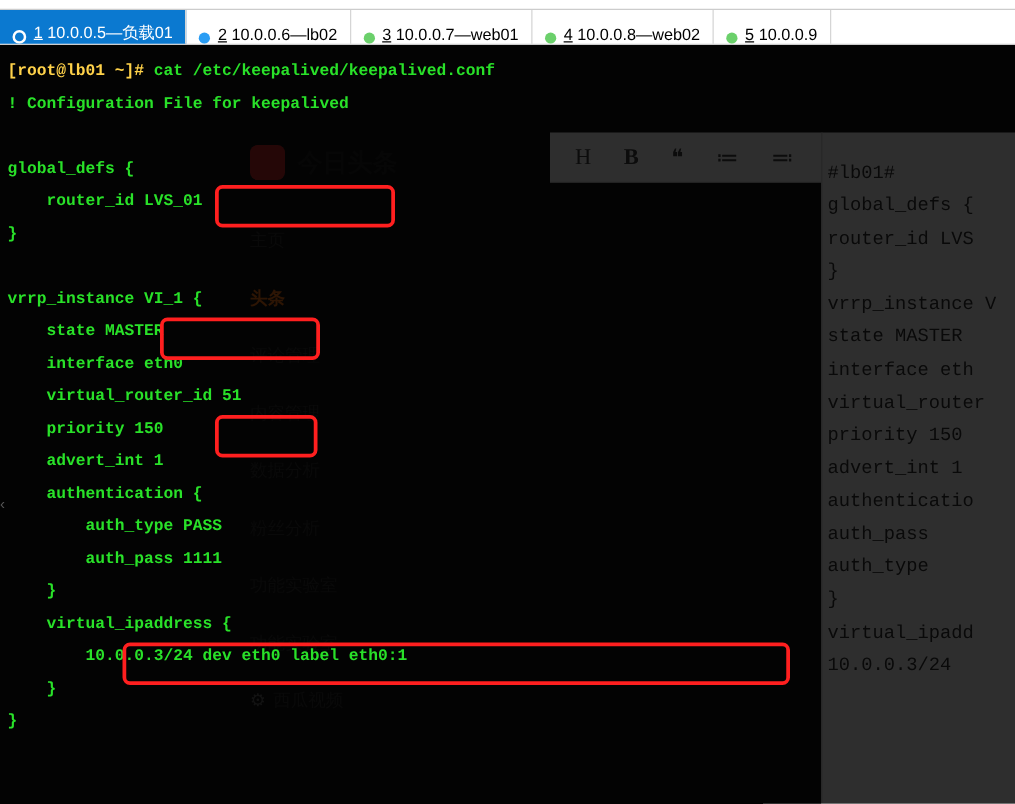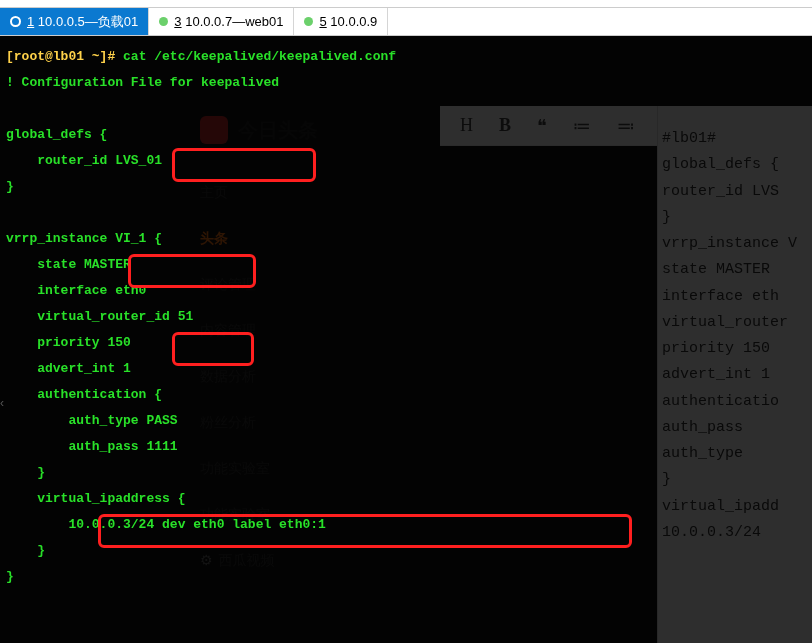--- a/index.html
+++ b/index.html
@@ -6,21 +6,21 @@
 body { font-family: "Microsoft YaHei", sans-serif; background: #fff; width: 812px; height: 643px; overflow: hidden; position: relative; }
 
 
 .window { width: 812px; height: 643px; position: relative; }
 
 
 .addrbar { height: 8px; background: #fff; border-bottom: 1px solid #ccc; position: relative; overflow: hidden; }
 
 
 .tabstrip { height: 28px; background: #fff; display: flex; border-bottom: 1px solid #ccc; }
-.tab { display: flex; align-items: center; padding: 0 10px; font-size: 13px; gap: 6px; border-right: 1px solid #d5d5d5; cursor: pointer; white-space: nowrap; min-width: 0; overflow: hidden; }
+.tab { display: flex; align-items: flex-end; padding: 0 10px; font-size: 13px; gap: 6px; border-right: 1px solid #d5d5d5; cursor: pointer; white-space: nowrap; min-width: 0; overflow: hidden; }
 .tab.active { background: #0b79d0; color: #fff; }
 .tab .dot { width: 9px; height: 9px; border-radius: 50%; background: #6bd06b; flex: 0 0 auto; }
 .tab.active .dot { border: 2px solid #fff; background: transparent; width: 11px; height: 11px; }
 .tab.blue .dot { background: #2a9df4; }
 .tab u { text-decoration: underline; }
 
 
 .main { position: absolute; top: 36px; left: 0; right: 0; bottom: 0; background: #121212; }
 
 
@@ -54,23 +54,31 @@
 
 <div class="window">
 
   <div class="addrbar"></div>
 
   <div class="tabstrip">
     <div class="tab active">
       <span class="dot"></span>
       <span><u>1</u> <span>10.0.0.5—负载01</span></span>
     </div>
+    <div class="tab blue">
+      <span class="dot"></span>
+      <span><u>2</u> <span>10.0.0.6—lb02</span></span>
+    </div>
     <div class="tab">
       <span class="dot"></span>
       <span><u>3</u> <span>10.0.0.7—web01</span></span>
+    </div>
+    <div class="tab">
+      <span class="dot"></span>
+      <span><u>4</u> <span>10.0.0.8—web02</span></span>
     </div>
     <div class="tab">
       <span class="dot"></span>
       <span><u>5</u> <span>10.0.0.9</span></span>
     </div>
   </div>
 
   <div class="main">
 
     <div class="ghost-nav">

